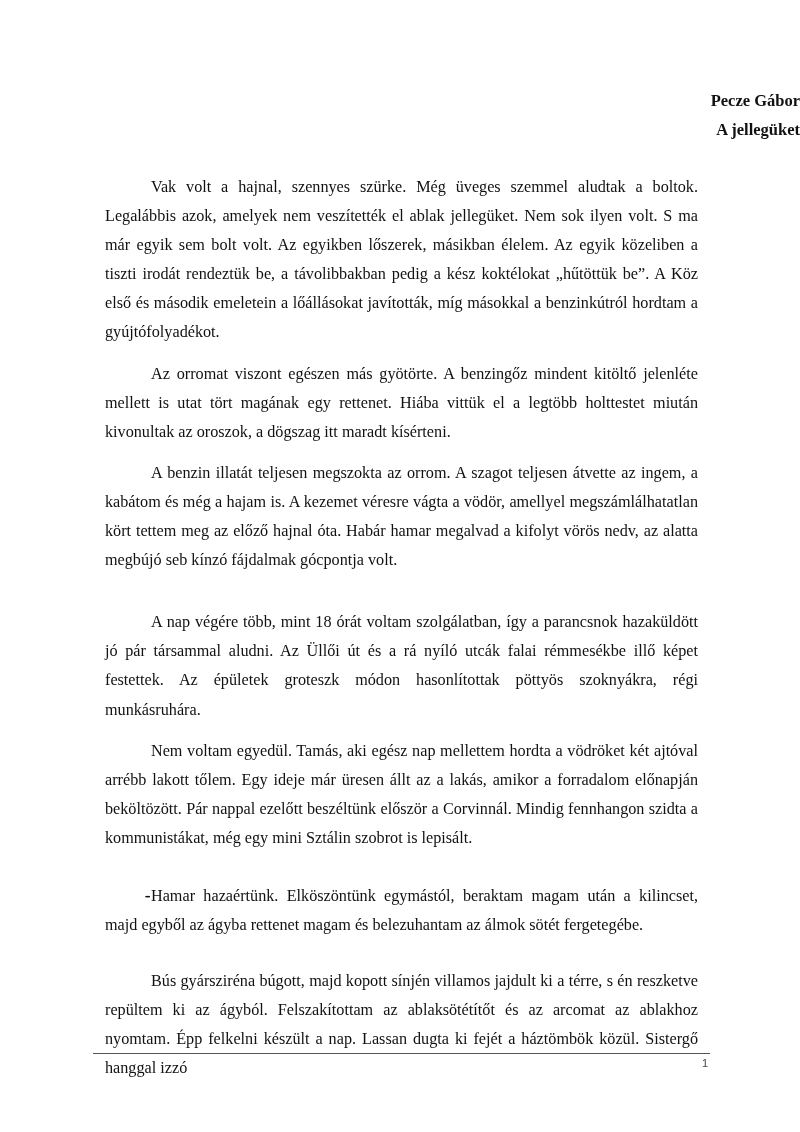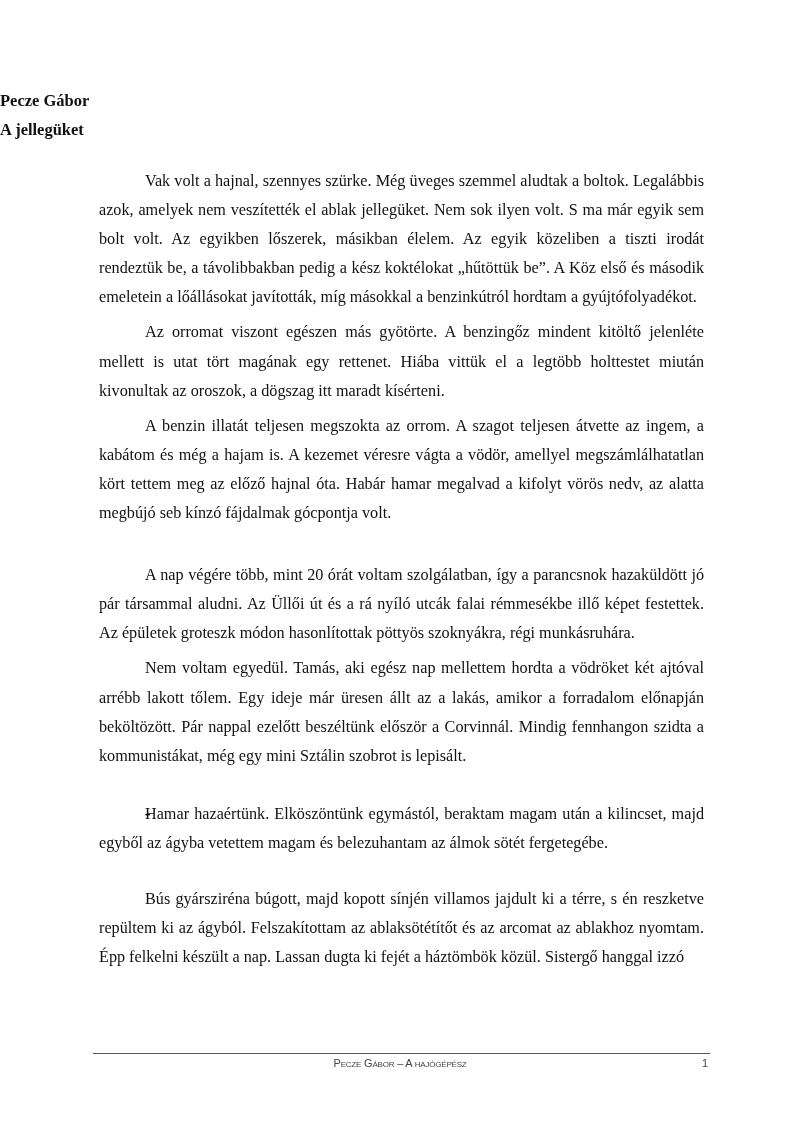--- a/index.html
+++ b/index.html
@@ -1,25 +1,25 @@
 <!DOCTYPE html>
 <html><head>
 <meta charset="utf-8">
 <style>
   html, body { margin: 0; padding: 0; background: #ffffff; }
   body { width: 800px; height: 1132px; position: relative; overflow: hidden;
          font-family: "Liberation Serif", "DejaVu Serif", serif; color: #111; }
   .page { position: absolute; left: 0; top: 0; width: 800px; height: 1132px; }
-  .title { position: absolute; left: 0; width: 800px; text-align: left;
+  .title { position: absolute; left: 0; width: 800px; text-align: right;
            font-weight: bold; font-size: 16.5px; }
   .t1 { top: 91px; }
   .t2 { top: 120px; }
   .body { position: absolute; left: 93px; width: 617px; top: 161px;
           font-size: 16.2px; line-height: 29.1px; text-align: justify; }
-  .body p { margin: 6px; text-indent: 46px; }
+  .body p { margin: 12px; text-indent: 46px; }
   .body p.gap { margin-top: 29px; }
   .body ul { list-style: none; margin: 29px 0 0 0; padding: 0; }
   .body li { position: relative; padding-left: 74px; text-align: justify; }
   .body li .dash { position: absolute; left: 52px; top: 0; }
   .footer-rule { position: absolute; left: 93px; width: 617px; top: 1053px;
                  height: 0; border-top: 1.3px solid #555; }
   .footer-text { position: absolute; left: 0; width: 800px; top: 1057px; text-align: center;
                  font-family: "Liberation Sans", "DejaVu Sans", sans-serif; font-size: 11px;
                  font-variant: small-caps; color: #444; letter-spacing: -0.2px; }
   .page-num { position: absolute; right: 92px; top: 1057px;
@@ -29,30 +29,29 @@
 <body>
 
 <div class="page">
   <div class="title t1">Pecze Gábor</div>
   <div class="title t2">A jellegüket</div>
 
   <div class="body">
     <p>Vak volt a hajnal, szennyes szürke. Még üveges szemmel aludtak a boltok. Legalábbis azok, amelyek nem veszítették el ablak jellegüket. Nem sok ilyen volt. S ma már egyik sem bolt volt. Az egyikben lőszerek, másikban élelem. Az egyik közeliben a tiszti irodát rendeztük be, a távolibbakban pedig a kész koktélokat „hűtöttük be”. A Köz első és második emeletein a lőállásokat javították, míg másokkal a benzinkútról hordtam a gyújtófolyadékot.</p>
     <p>Az orromat viszont egészen más gyötörte. A benzingőz mindent kitöltő jelenléte mellett is utat tört magának egy rettenet. Hiába vittük el a legtöbb holttestet miután kivonultak az oroszok, a dögszag itt maradt kísérteni.</p>
     <p>A benzin illatát teljesen megszokta az orrom. A szagot teljesen átvette az ingem, a kabátom és még a hajam is. A kezemet véresre vágta a vödör, amellyel megszámlálhatatlan kört tettem meg az előző hajnal óta. Habár hamar megalvad a kifolyt vörös nedv, az alatta megbújó seb kínzó fájdalmak gócpontja volt.</p>
-    <p class="gap" style="margin-top:33px">A nap végére több, mint 20 órát voltam szolgálatban, így a parancsnok hazaküldött jó pár társammal aludni. Az Üllői út és a rá nyíló utcák falai rémmesékbe illő képet festettek. Az épületek groteszk módon hasonlítottak pöttyös szoknyákra, régi munkásruhára.</p>
+    <p class="gap" style="margin-top:33px">A nap végére több, mint 18 órát voltam szolgálatban, így a parancsnok hazaküldött jó pár társammal aludni. Az Üllői út és a rá nyíló utcák falai rémmesékbe illő képet festettek. Az épületek groteszk módon hasonlítottak pöttyös szoknyákra, régi munkásruhára.</p>
     <p>Nem voltam egyedül. Tamás, aki egész nap mellettem hordta a vödröket két ajtóval arrébb lakott tőlem. Egy ideje már üresen állt az a lakás, amikor a forradalom előnapján beköltözött. Pár nappal ezelőtt beszéltünk először a Corvinnál. Mindig fennhangon szidta a kommunistákat, még egy mini Sztálin szobrot is lepisált.</p>
     <ul>
       <li>
         <span class="dash">-</span>
       </li>
       <li>
         <span class="dash">-</span>
       </li>
     </ul>
-    <p class="gap" style="margin-top:21px">Hamar hazaértünk. Elköszöntünk egymástól, beraktam magam után a kilincset, majd egyből az ágyba vetettem magam és belezuhantam az álmok sötét fergetegébe.</p>
+    <p class="gap" style="margin-top:21px">Hamar hazaértünk. Elköszöntünk egymástól, beraktam magam után a kilincset, majd egyből az ágyba rettenet magam és belezuhantam az álmok sötét fergetegébe.</p>
     <p class="gap" style="margin-top:27px">Bús gyársziréna búgott, majd kopott sínjén villamos jajdult ki a térre, s én reszketve repültem ki az ágyból. Felszakítottam az ablaksötétítőt és az arcomat az ablakhoz nyomtam. Épp felkelni készült a nap. Lassan dugta ki fejét a háztömbök közül. Sistergő hanggal izzó</p>
   </div>
 
   <div class="footer-rule"></div>
-  <div class="footer-text">Pecze Gábor – A hajógépész</div>
   <div class="page-num">1</div>
 </div>
 
 </body></html>

